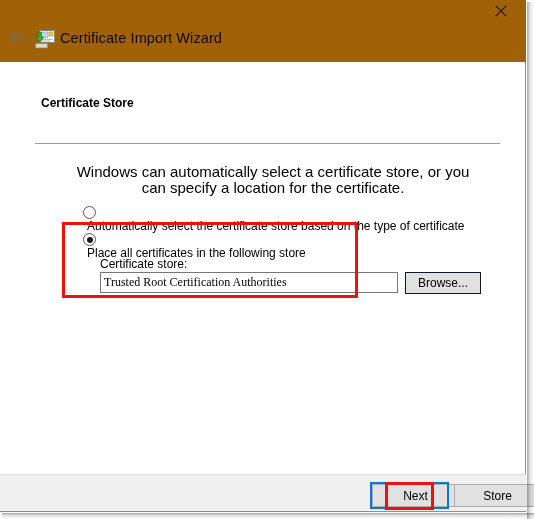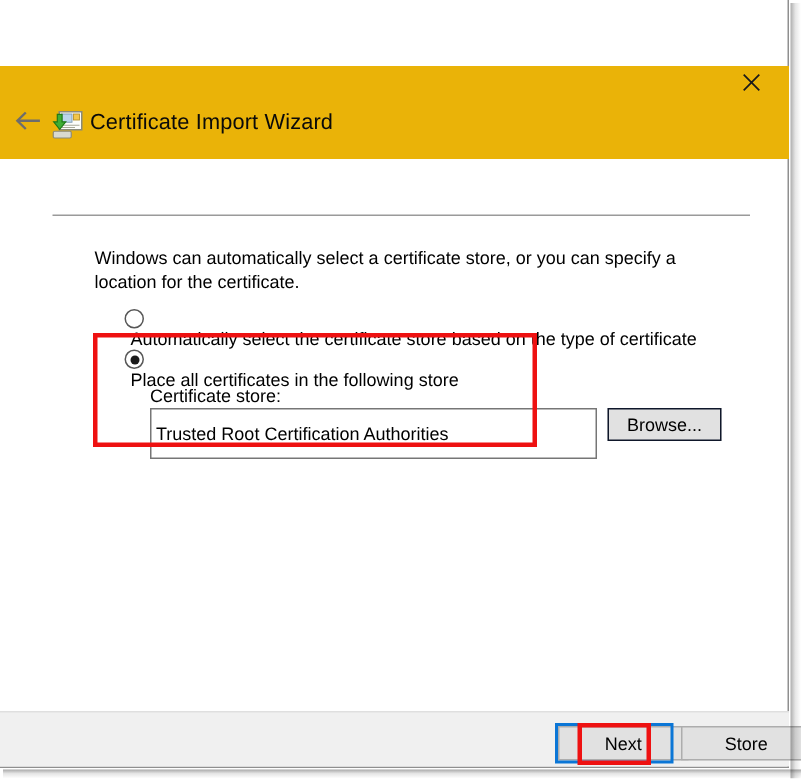--- a/index.html
+++ b/index.html
@@ -45,22 +45,21 @@
     height: 6px;
     background: linear-gradient(to bottom, rgba(0,0,0,0.34), rgba(0,0,0,0.10) 45%, rgba(0,0,0,0.0));
   }
 
   
   #titlebar {
     position: absolute;
     left: 0; top: 0;
     width: 526px;
     height: 62px;
-    background: #eab308;
-    margin-top: 44px;
+    background: #a16207;
   }
   #close-btn {
     position: absolute;
     right: 3px;
     top: 0;
     width: 45px;
     height: 21px;
     display: flex;
     align-items: center;
     justify-content: center;
@@ -124,23 +123,24 @@
     height: 1px;
     background: #9a9a9a;
   }
 
   
   #intro-text {
     position: absolute;
     left: 63px;
     top: 164px;
     width: 420px;
-    font-size: 12px;
+    font-size: 15px;
     line-height: 16px;
     color: #000000;
+    text-align: center;
   }
 
   .radio-row {
     position: absolute;
     display: flex;
     align-items: flex-start;
     cursor: default;
     flex-direction: column;
   }
   #radio-auto  { left: 83px; top: 205px; }
@@ -187,24 +187,24 @@
 
   #store-input {
     position: absolute;
     left: 100px;
     top: 272px;
     width: 298px;
     height: 21px;
     box-sizing: border-box;
     border: 1px solid #767676;
     background: #ffffff;
-    font-family: Liberation Sans, sans-serif;
-    font-size: 12px;
-    color: #000000;
-    padding: 16px 3px;
+    font-family: Liberation Serif, serif;
+    font-size: 12px;
+    color: #000000;
+    padding: 3px 3px;
     line-height: 19px;
     outline: none;
   }
 
   #browse-btn {
     position: absolute;
     left: 405px;
     top: 272px;
     width: 76px;
     height: 22px;
@@ -299,20 +299,21 @@
 
     <div id="close-btn">
       <span>
         <svg width="12" height="12" viewBox="0 0 12 12" aria-hidden="true">
           <path d="M0.8 0.8 L11.2 11.2 M11.2 0.8 L0.8 11.2" stroke="#1a1a1a" stroke-width="1.15" fill="none"></path>
         </svg>
       </span>
     </div>
   </div>
 
+  <div id="page-heading">Certificate Store</div>
   <div id="header-rule"></div>
 
   <div id="intro-text">Windows can automatically select a certificate store, or you can specify a location for the certificate.</div>
 
   <div class="radio-row" id="radio-auto">
     <span class="radio-mark"></span>
     <span class="radio-label">Automatically select the certificate store based on the type of certificate</span>
   </div>
 
   <div class="radio-row" id="radio-place">

